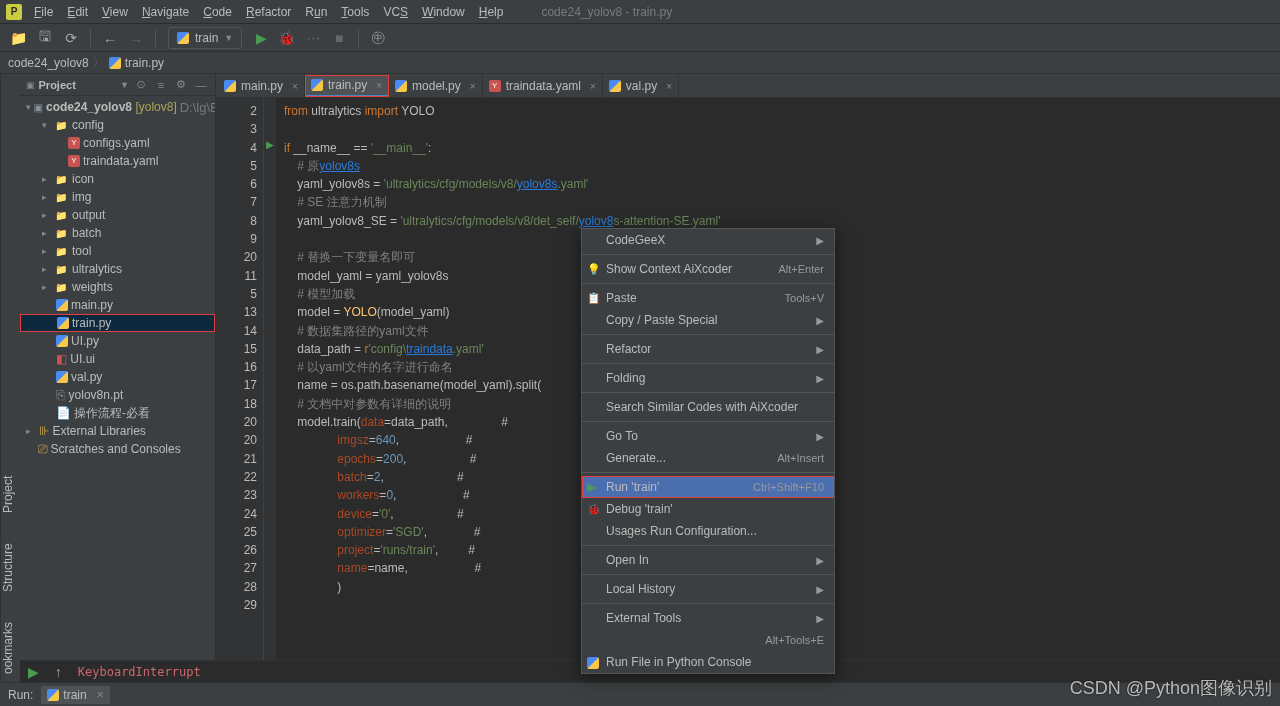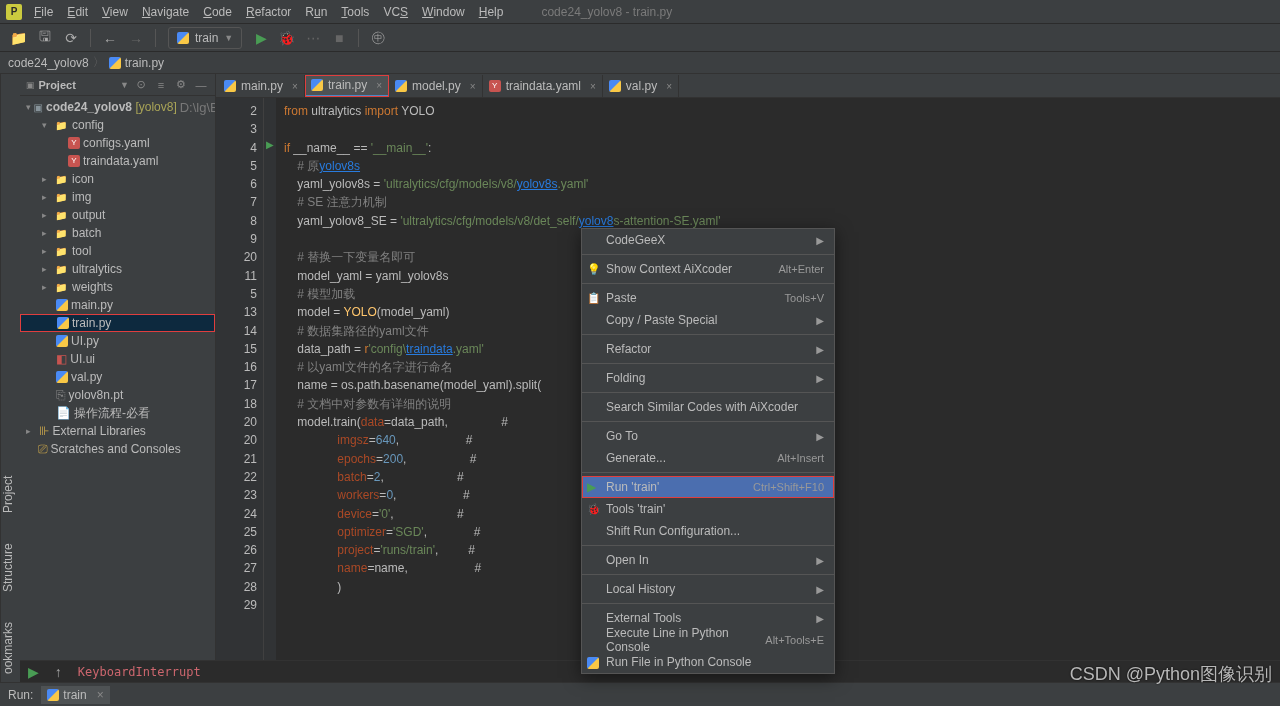--- a/index.html
+++ b/index.html
@@ -53,21 +53,21 @@
 .ctxmenu .mi2.sel{background:#4b6eaf;outline:1.5px solid #e03e3e;outline-offset:-1px}
 .ctxmenu .mi2 .sc{margin-left:auto;color:#999;font-size:11px}
 .ctxmenu .mi2 .sub{margin-left:auto;color:#999;font-size:10px}
 .ctxmenu .mi2 .ic2{position:absolute;left:5px;width:14px;font-size:11px}
 .ctxmenu hr{border:none;border-top:1px solid #555;margin:3px 0}
 .runpanel{height:24px;background:#3c3f41;border-top:1px solid #323232;display:flex;align-items:center;padding:0 8px;gap:8px;position:relative}
 .runpanel .rtab{display:flex;align-items:center;gap:4px;padding:2px 6px;background:#4e5254;font-size:11px}
 .runoutput{position:absolute;bottom:24px;left:20px;right:0;height:22px;background:#2b2b2b;display:flex;align-items:center;padding:0 8px;gap:16px;border-top:1px solid #323232}
 .runoutput .kbi{color:#cc666e;font-family:Consolas,monospace}
 .runoutput .ric{color:#aaa;font-size:14px}
-.watermark{position:absolute;right:8px;bottom:20px;font-size:18px;color:#d0d0d0;opacity:.85;z-index:200;text-shadow:0 0 2px #000}
+.watermark{position:absolute;right:8px;bottom:6px;font-size:18px;color:#d0d0d0;opacity:.85;z-index:200;text-shadow:0 0 2px #000}
 .pyicon{display:inline-block;width:12px;height:12px;background:linear-gradient(135deg,#4a8af4 48%,#f9c846 52%);border-radius:2px;vertical-align:middle}
 .yamlicon{display:inline-block;width:12px;height:12px;background:#c75450;border-radius:2px;font-size:8px;color:#fff;text-align:center;line-height:12px}
 </style>
 </head>
 <body>
 
 <div class="menubar">
   <div class="ps">P</div>
   <span class="mi"><u>F</u>ile</span>
   <span class="mi"><u>E</u>dit</span>
@@ -378,42 +378,41 @@
       <span class="sc">Alt+Insert</span>
     </div>
     <hr>
     <div class="mi2 sel">
       <span class="ic2"><span style="color:#499c54">▶</span></span>
       <span>Run 'train'</span>
       <span class="sc">Ctrl+Shift+F10</span>
     </div>
     <div class="mi2">
       <span class="ic2">🐞</span>
-      <span>Tools 'train'</span>
-    </div>
-    <div class="mi2">
-      <span>Shift Run Configuration...</span>
+      <span>Debug 'train'</span>
+    </div>
+    <div class="mi2">
+      <span>Usages Run Configuration...</span>
     </div>
     <hr>
     <div class="mi2">
       <span>Open In</span>
       <span class="sub">▶</span>
     </div>
     <hr>
     <div class="mi2">
       <span>Local History</span>
       <span class="sub">▶</span>
     </div>
     <hr>
     <div class="mi2">
       <span>External Tools</span>
       <span class="sub">▶</span>
     </div>
     <div class="mi2">
-      <span>Execute Line in Python Console</span>
       <span class="sc">Alt+Tools+E</span>
     </div>
     <div class="mi2">
       <span class="ic2"><span class="pyicon"></span></span>
       <span>Run File in Python Console</span>
     </div>
   </div>
 
 <div class="watermark">CSDN @Python图像识别</div>
 

